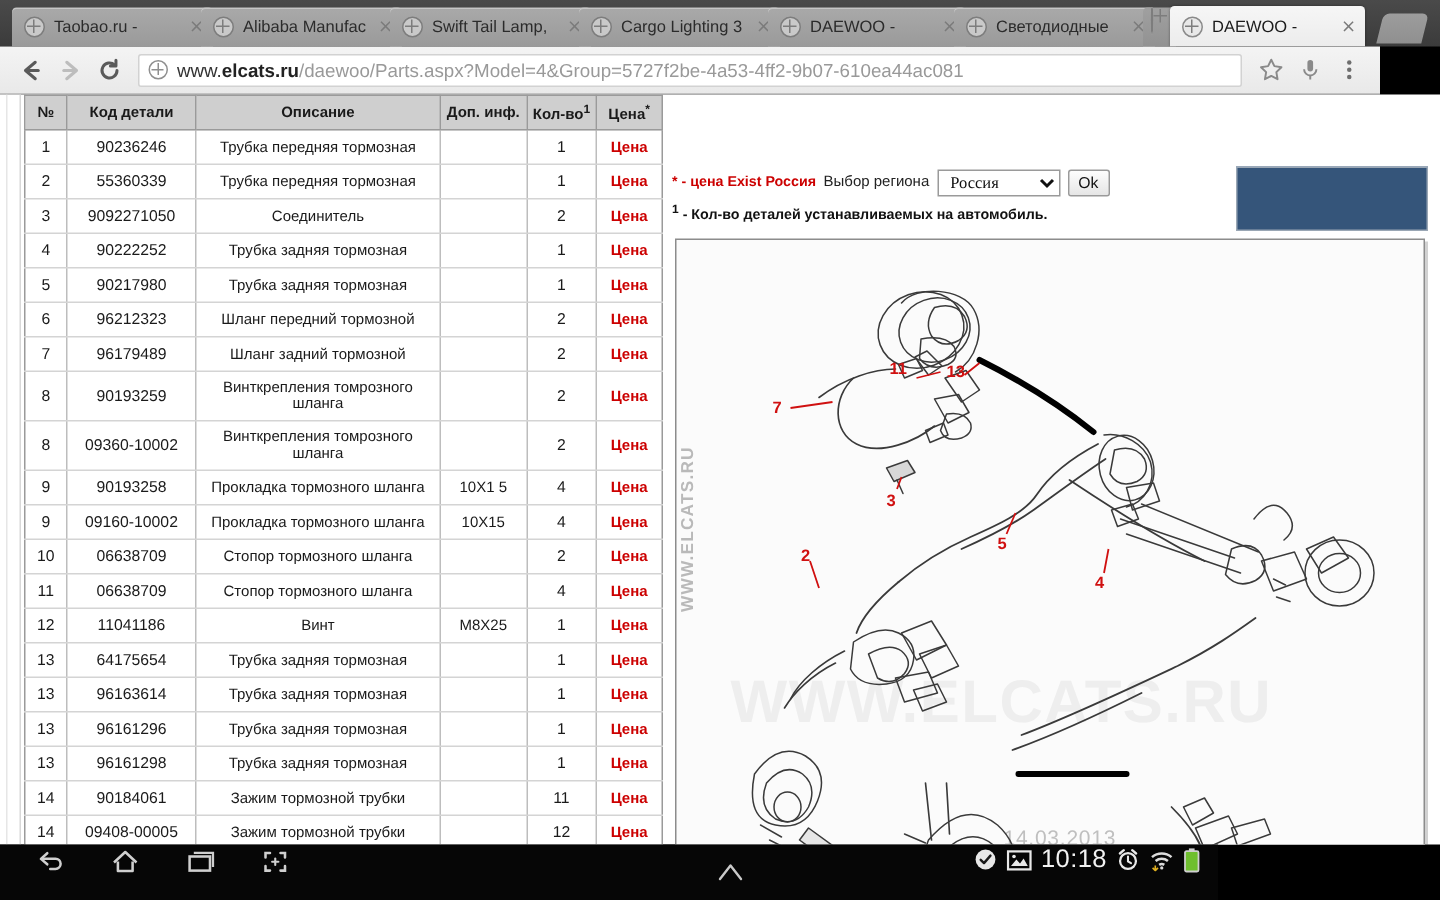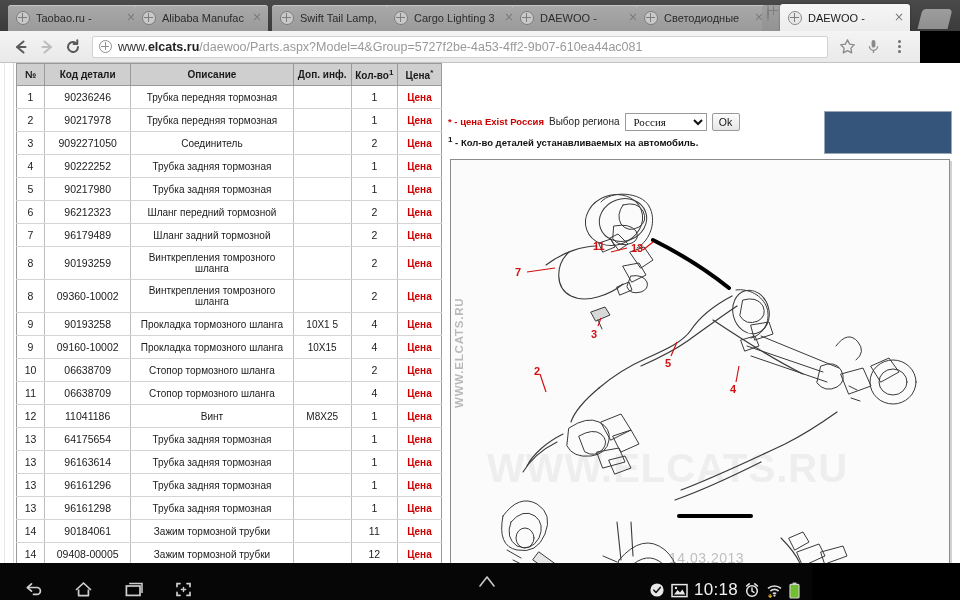--- a/index.html
+++ b/index.html
@@ -189,21 +189,21 @@
   .cutbox {
     position:absolute; left:392px; top:438px; width:60px; height:20px;
     border:1px solid #9b9b9b; background:#fff;
   }
   .cutbox span { position:absolute; left:18px; top:6px; color:#d01010; font-size:10px; font-weight:bold; }
   svg.diagram { position:absolute; left:0; top:0; width:500px; height:452px; }
 
   
   .navbar {
     position:absolute; left:0; top:563px; width:812px; height:37px;
-    background:#060606; display:flex; align-items:flex-end;
+    background:#060606; display:flex; align-items:flex-start;
   }
   .nav-icons { display:flex; align-items:center; gap:28px; padding-left:22px; }
   .nav-icons .ni { width:22px; height:22px; display:flex; align-items:center; justify-content:center; }
   .nav-right {
     margin-left:auto; display:flex; align-items:center; gap:6px; padding-right:12px;
   }
   .nav-right .clock { color:#f2f2f2; font-size:17px; letter-spacing:0.3px; }
   .nav-right .sysico { display:flex; align-items:center; }
   .nav-mid-caret { position:absolute; left:476px; top:8px; }
 </style>
@@ -216,21 +216,21 @@
     <div class="tab" style="left:8px;width:134px;">
       <span class="favicon"></span>
       <span class="tlabel">Taobao.ru -</span>
       <span class="tclose">×</span>
     </div>
     <div class="tab" style="left:134px;width:134px;">
       <span class="favicon"></span>
       <span class="tlabel">Alibaba Manufac</span>
       <span class="tclose">×</span>
     </div>
-    <div class="tab" style="left:272px;width:134px;">
+    <div class="tab" style="left:260px;width:134px;">
       <span class="favicon"></span>
       <span class="tlabel">Swift Tail Lamp,</span>
       <span class="tclose">×</span>
     </div>
     <div class="tab" style="left:386px;width:134px;">
       <span class="favicon"></span>
       <span class="tlabel">Cargo Lighting 3</span>
       <span class="tclose">×</span>
     </div>
     <div class="tab" style="left:512px;width:132px;">
@@ -318,21 +318,21 @@
             <tr>
               <td class="c-no">1</td>
               <td class="c-code">90236246</td>
               <td class="c-desc">Трубка передняя тормозная</td>
               <td class="c-extra"></td>
               <td class="c-qty">1</td>
               <td class="c-price"><span class="pricelink">Цена</span></td>
             </tr>
             <tr>
               <td class="c-no">2</td>
-              <td class="c-code">90217978</td>
+              <td class="c-code">55360339</td>
               <td class="c-desc">Трубка передняя тормозная</td>
               <td class="c-extra"></td>
               <td class="c-qty">1</td>
               <td class="c-price"><span class="pricelink">Цена</span></td>
             </tr>
             <tr>
               <td class="c-no">3</td>
               <td class="c-code">9092271050</td>
               <td class="c-desc">Соединитель</td>
               <td class="c-extra"></td>

